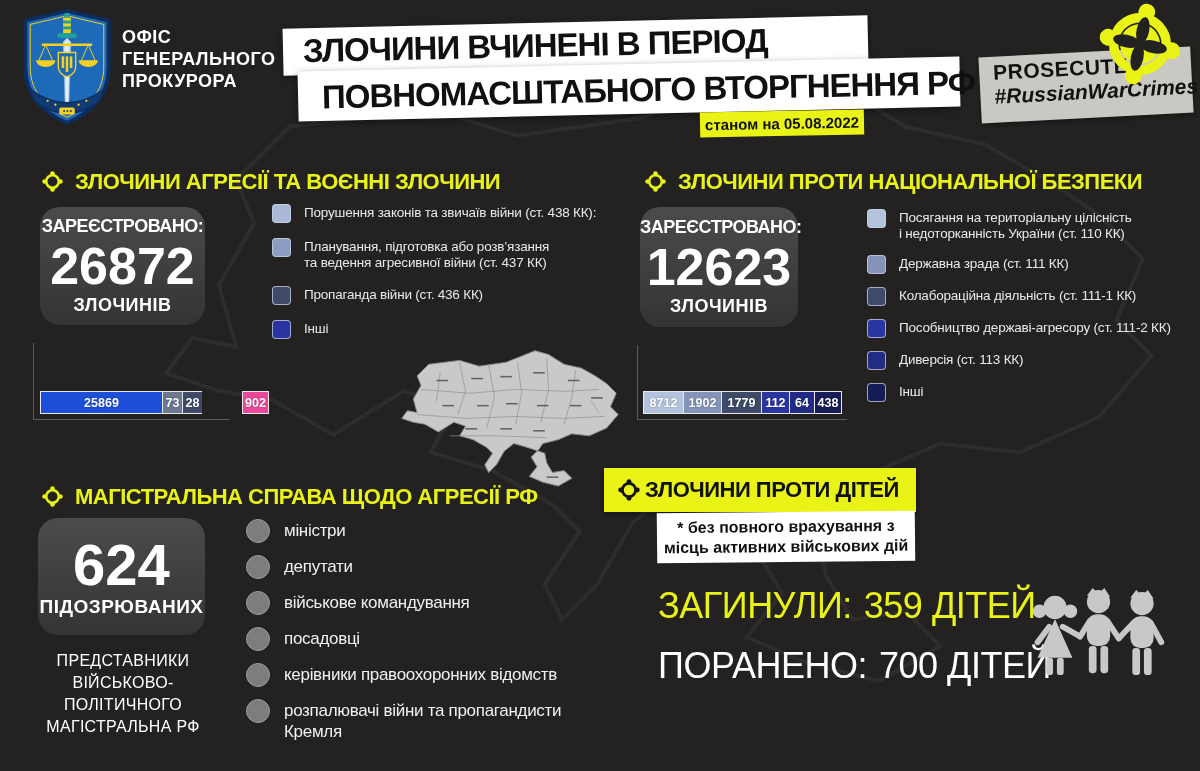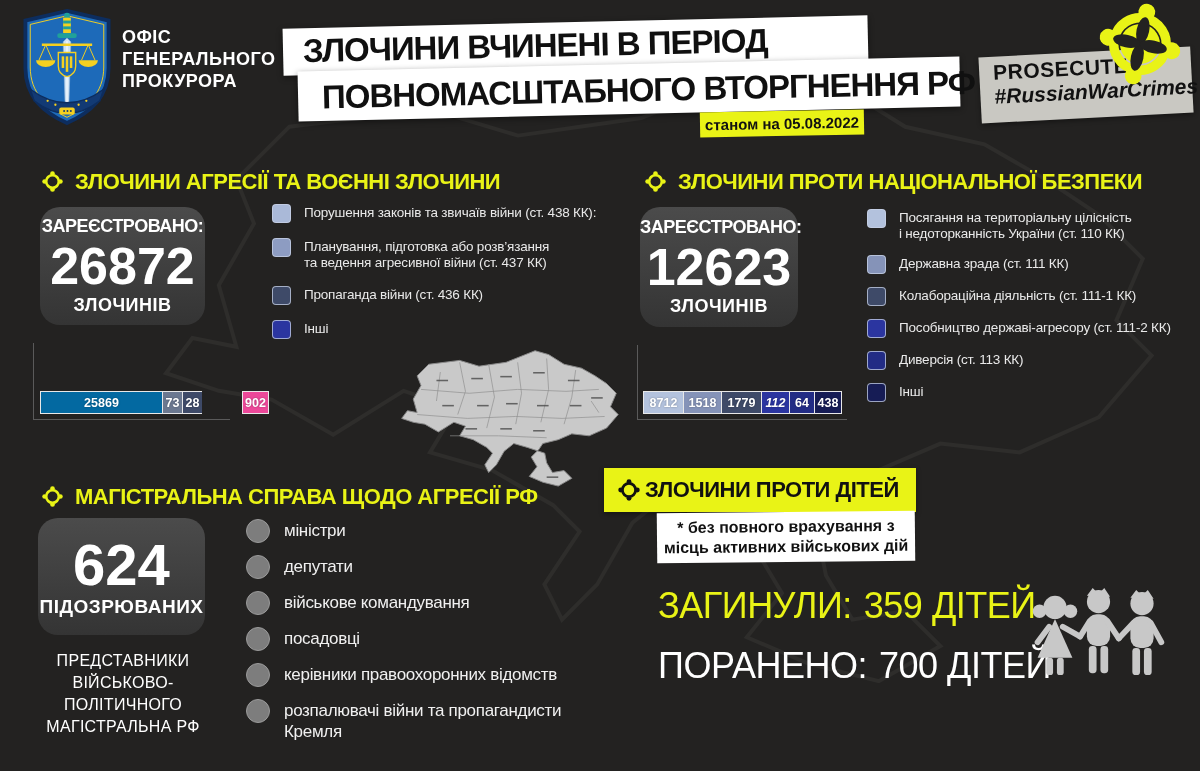--- a/index.html
+++ b/index.html
@@ -163,21 +163,21 @@
     </div>
     <div class="lg-row">
       <span class="sw" style="background-color: rgb(43, 53, 160);"></span>
       <span class="lg-label pre">Інші</span>
     </div>
   </div>
 
   <div class="abs axis" style="left:33px;top:343px;width:1px;height:77px"></div>
   <div class="abs axis" style="left:33px;top:419px;width:197px;height:1px"></div>
   <div class="abs bar" style="left:40px;top:391px">
-    <div class="seg lw0" style="background-color: #0369a1;">25869</div>
+    <div class="seg lw0" style="background-color: #1d4ed8;">25869</div>
     <div class="seg lw1" style="background-color: rgb(107, 120, 144);">73</div>
     <div class="seg lw2" style="background-color: rgb(62, 74, 104);">28</div>
     <div class="seg lw3" style="background-color: #ec4899; margin-left: 40px;">902</div>
   </div>
 
   <svg class="abs" style="left:645px;top:171px" width="21" height="21" viewBox="0 0 40 40">
     <circle cx="20" cy="20" r="12" fill="none" stroke="#e9f316" stroke-width="5"></circle>
     <circle cx="20" cy="5" r="4.5" fill="#e9f316"></circle>
       <circle cx="35" cy="20" r="4.5" fill="#e9f316"></circle>
     <circle cx="20" cy="35" r="4.5" fill="#e9f316"></circle>
@@ -216,23 +216,23 @@
     <div class="lg-row">
       <span class="sw" style="background-color: rgb(22, 28, 85);"></span>
       <span class="lg-label pre">Інші</span>
     </div>
   </div>
 
   <div class="abs axis" style="left:637px;top:345px;width:1px;height:75px"></div>
   <div class="abs axis" style="left:637px;top:419px;width:210px;height:1px"></div>
   <div class="abs bar" style="left:643px;top:391px">
     <div class="seg rw0" style="background-color: rgb(179, 194, 221);">8712</div>
-    <div class="seg rw1" style="background-color: rgb(133, 147, 184);">1518</div>
+    <div class="seg rw1" style="background-color: rgb(133, 147, 184);">1902</div>
     <div class="seg rw2" style="background-color: rgb(62, 74, 104);">1779</div>
-    <div class="seg rw3" style="background-color: rgb(43, 53, 160); font-style: italic;">112</div>
+    <div class="seg rw3" style="background-color: rgb(43, 53, 160);">112</div>
     <div class="seg rw4" style="background-color: rgb(34, 44, 133);">64</div>
     <div class="seg rw5" style="background-color: rgb(22, 28, 85);">438</div>
   </div>
 
   <svg class="abs" style="left:392px;top:343px" width="232" height="145" viewBox="0 0 240 150">
     <path d="M38,22 L70,18 L90,24 L118,20 L148,8 L162,12 L178,22 L196,26 L210,34 L222,42 L232,52 L226,66 L234,74 L222,88 L204,96 L186,94 L172,100 L156,104 L152,110 L144,118 L150,128 L142,138 L156,144 L172,148 L186,140 L178,132 L166,134 L160,124 L158,114 L140,108 L126,104 L116,112 L108,126 L100,134 L96,126 L104,114 L98,108 L84,100 L70,96 L76,86 L64,82 L48,92 L34,84 L22,82 L10,78 L16,70 L26,72 L22,58 L30,44 L26,34 Z" fill="#c9c9c9" stroke="#8a8a8a" stroke-width="1"></path>
     <g stroke="#8f8f8f" stroke-width="0.7" fill="none">
       <path d="M70,20 L76,50 L68,74"></path>
       <path d="M100,22 L106,56 L98,88"></path>
       <path d="M130,20 L134,52 L128,84"></path>

